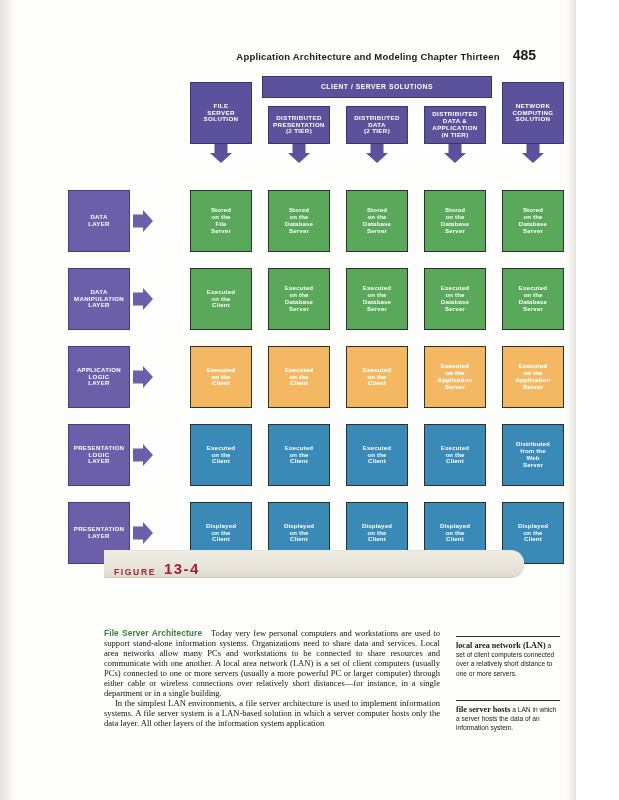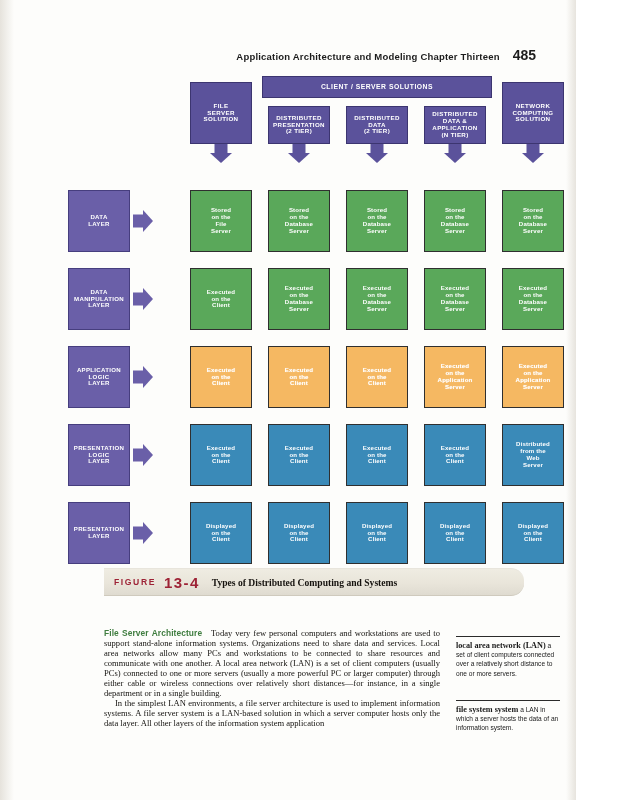--- a/index.html
+++ b/index.html
@@ -155,29 +155,29 @@
     width: 0; height: 0;
     border-top: 11px solid transparent;
     border-bottom: 11px solid transparent;
     border-left: 10px solid #6a5fa8;
   }
 
   
   .capbar {
     position: absolute;
     left: 104px;
-    top: 568px;
+    top: 550px;
     width: 420px;
     height: 26px;
     background: linear-gradient(to bottom, #efece2 0%, #e9e5da 55%, #dfdbd0 100%);
     border-radius: 0 13px 13px 0;
     border-top: 1px solid #e8e5dc;
     border-bottom: 1px solid #cfcabd;
     display: flex;
-    align-items: center;
+    align-items: flex-end;
   }
   .capbar .figword {
     font-family: "Liberation Sans", sans-serif;
     font-weight: bold;
     font-size: 8.6px;
     letter-spacing: 1.6px;
     color: #9d2235;
     margin-left: 10px;
   }
   .capbar .fignum {
@@ -392,26 +392,25 @@
         <span>Displayed<br>on the<br>Client</span>
       </div>
       <div class="box cell blue" style="left: 352px; top: 434px; width: 62px; height: 62px;">
         <span>Displayed<br>on the<br>Client</span>
       </div>
     </div>
 
   <div class="capbar">
     <span class="figword">FIGURE</span>
     <span class="fignum">13-4</span>
-    <span class="captext">Types of Distributed Computing and Systems</span>
   </div>
 
   <div class="body-col">
     <p><span class="runin">File Server Architecture</span>&nbsp;&nbsp;&nbsp;<span>Today very few personal computers and workstations are used to support stand-alone information systems. Organizations need to share data and services. Local area networks allow many PCs and workstations to be connected to share resources and communicate with one another. A local area network (LAN) is a set of client computers (usually PCs) connected to one or more servers (usually a more powerful PC or larger computer) through either cable or wireless connections over relatively short distances—for instance, in a single department or in a single building.</span></p>
     <p><span>In the simplest LAN environments, a file server architecture is used to implement information systems. A file server system is a LAN-based solution in which a server computer hosts only the data layer. All other layers of the information system application</span></p>
   </div>
 
   <div class="margin-col" id="margin-root">
       <div class="gloss"><span class="term">local area network (LAN)</span><span> a set of client computers connected over a relatively short distance to one or more servers.</span></div>
-      <div class="gloss"><span class="term">file system system</span><span> a LAN in which a server hosts the data of an information system.</span></div>
+      <div class="gloss"><span class="term">file server hosts</span><span> a LAN in which a server hosts the data of an information system.</span></div>
     </div>
 
 </div>
 
 </body></html>

